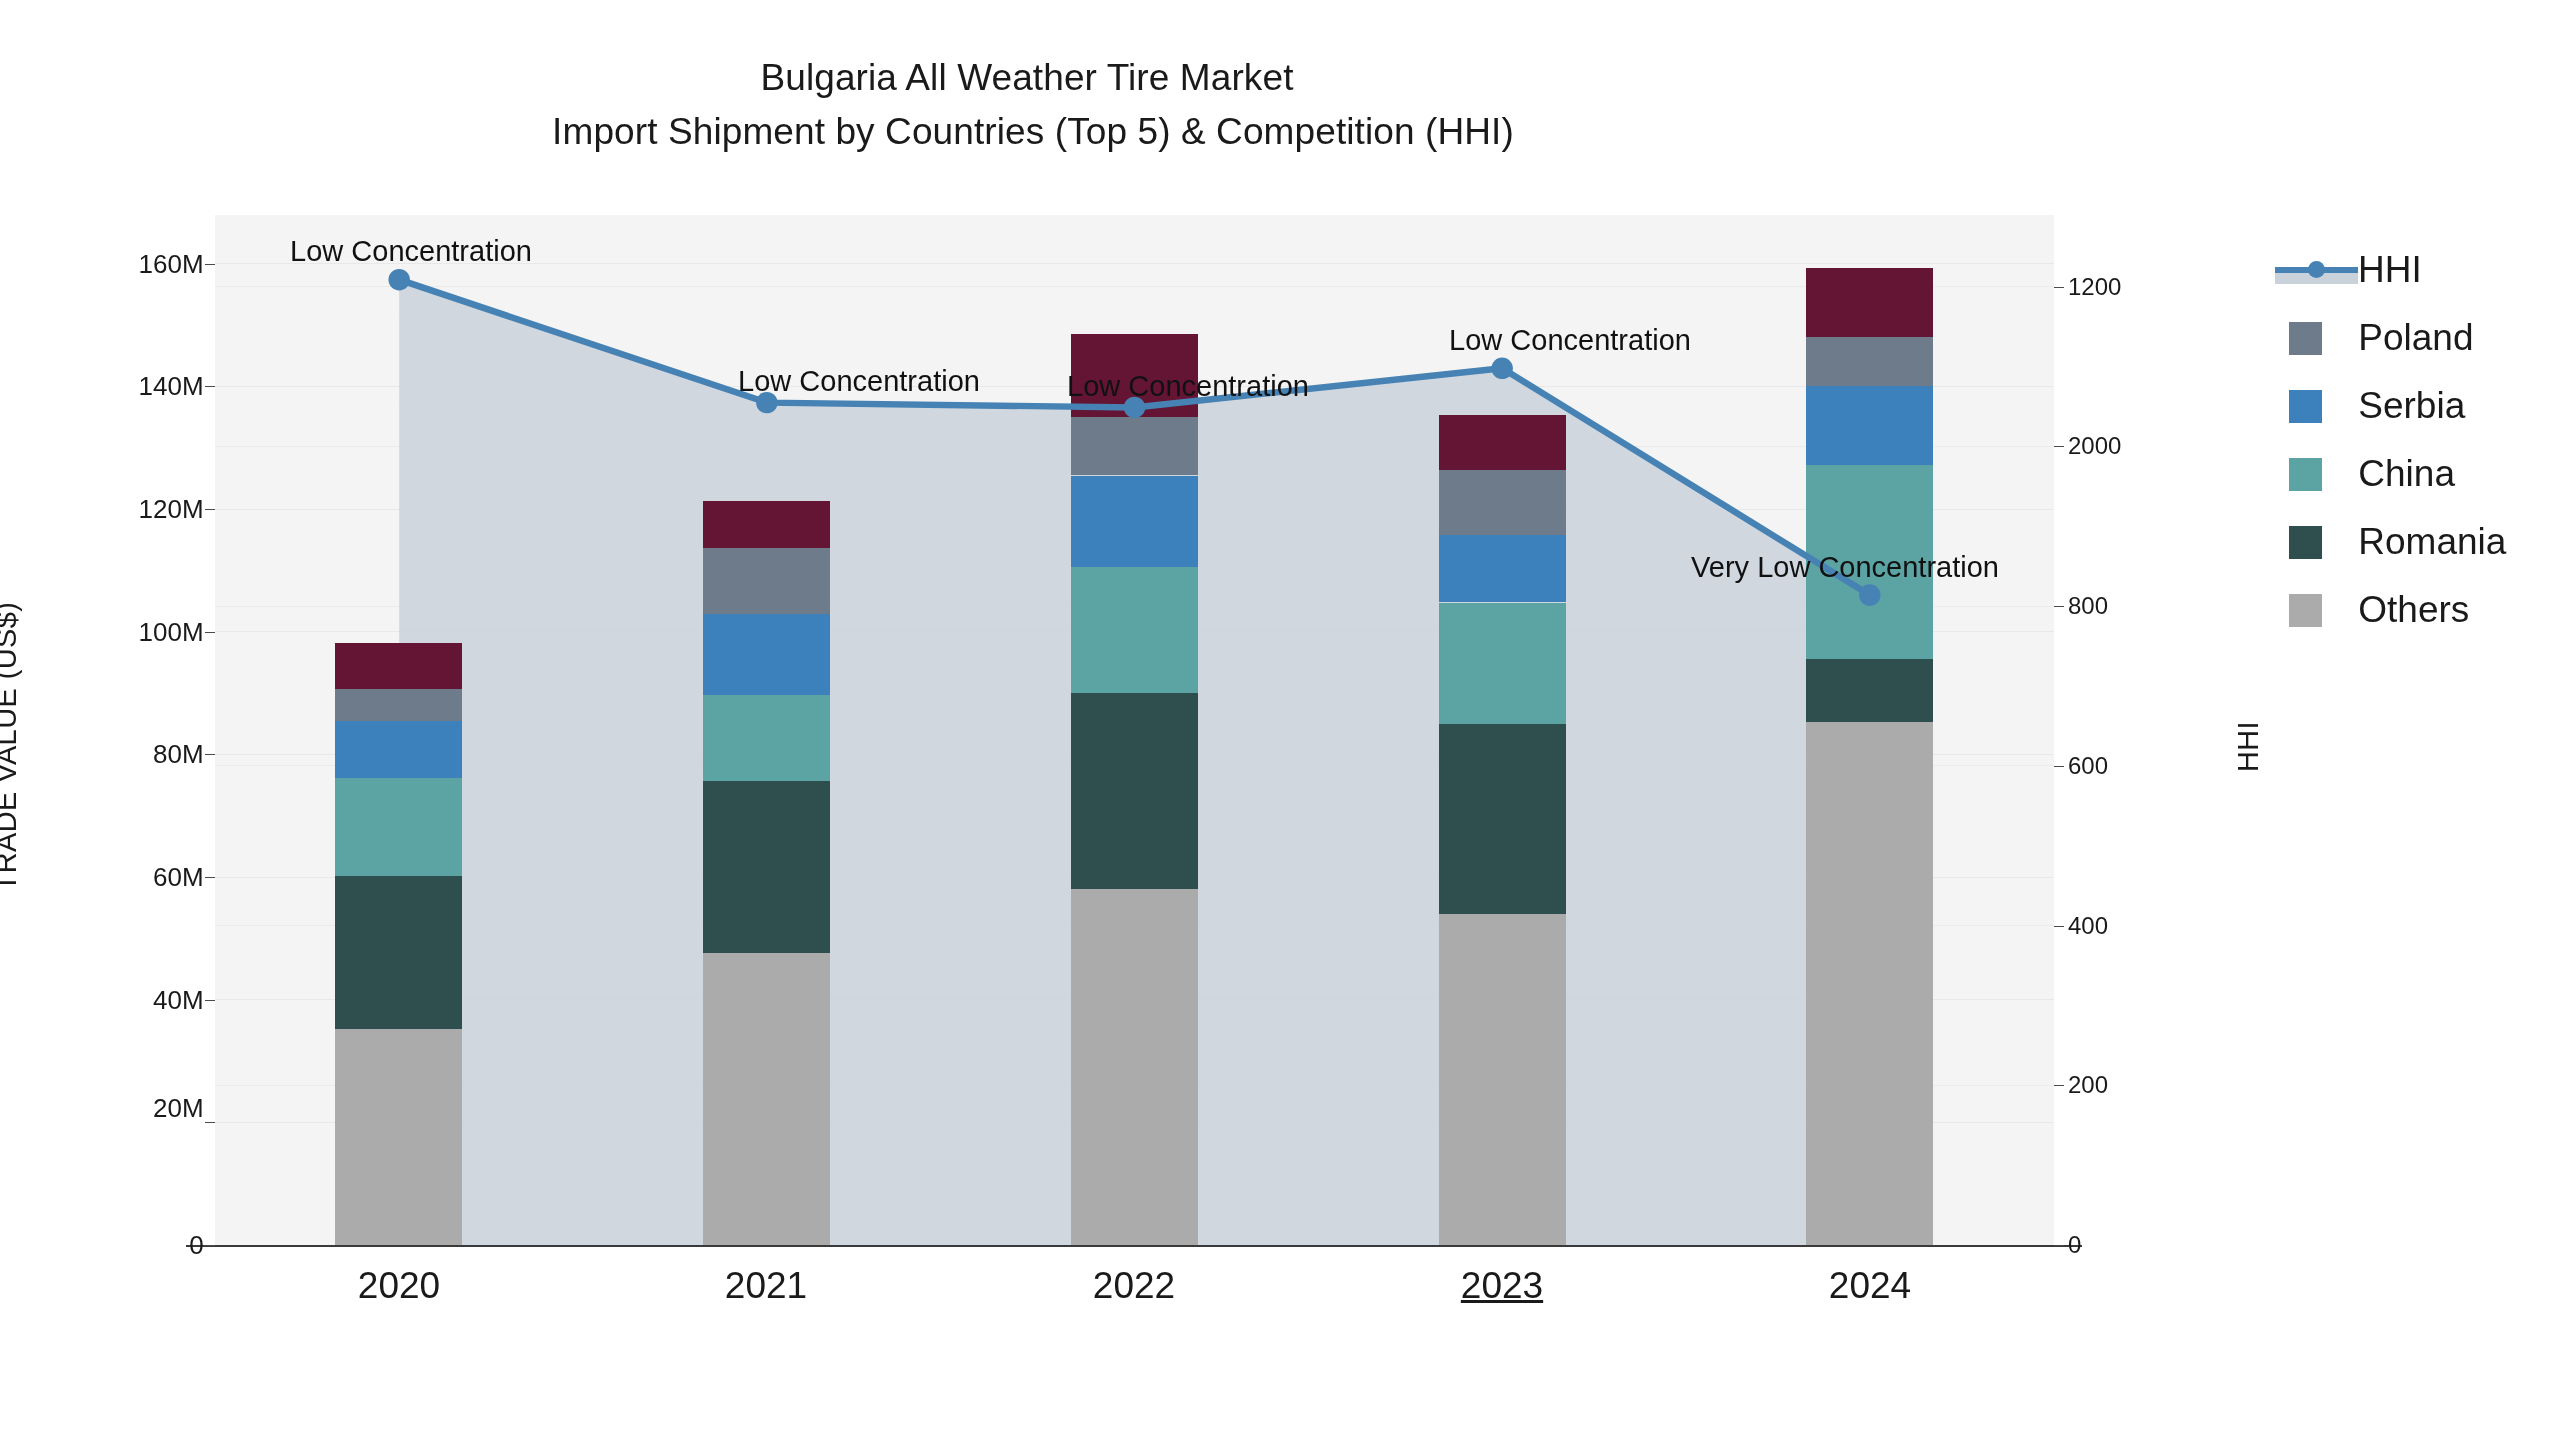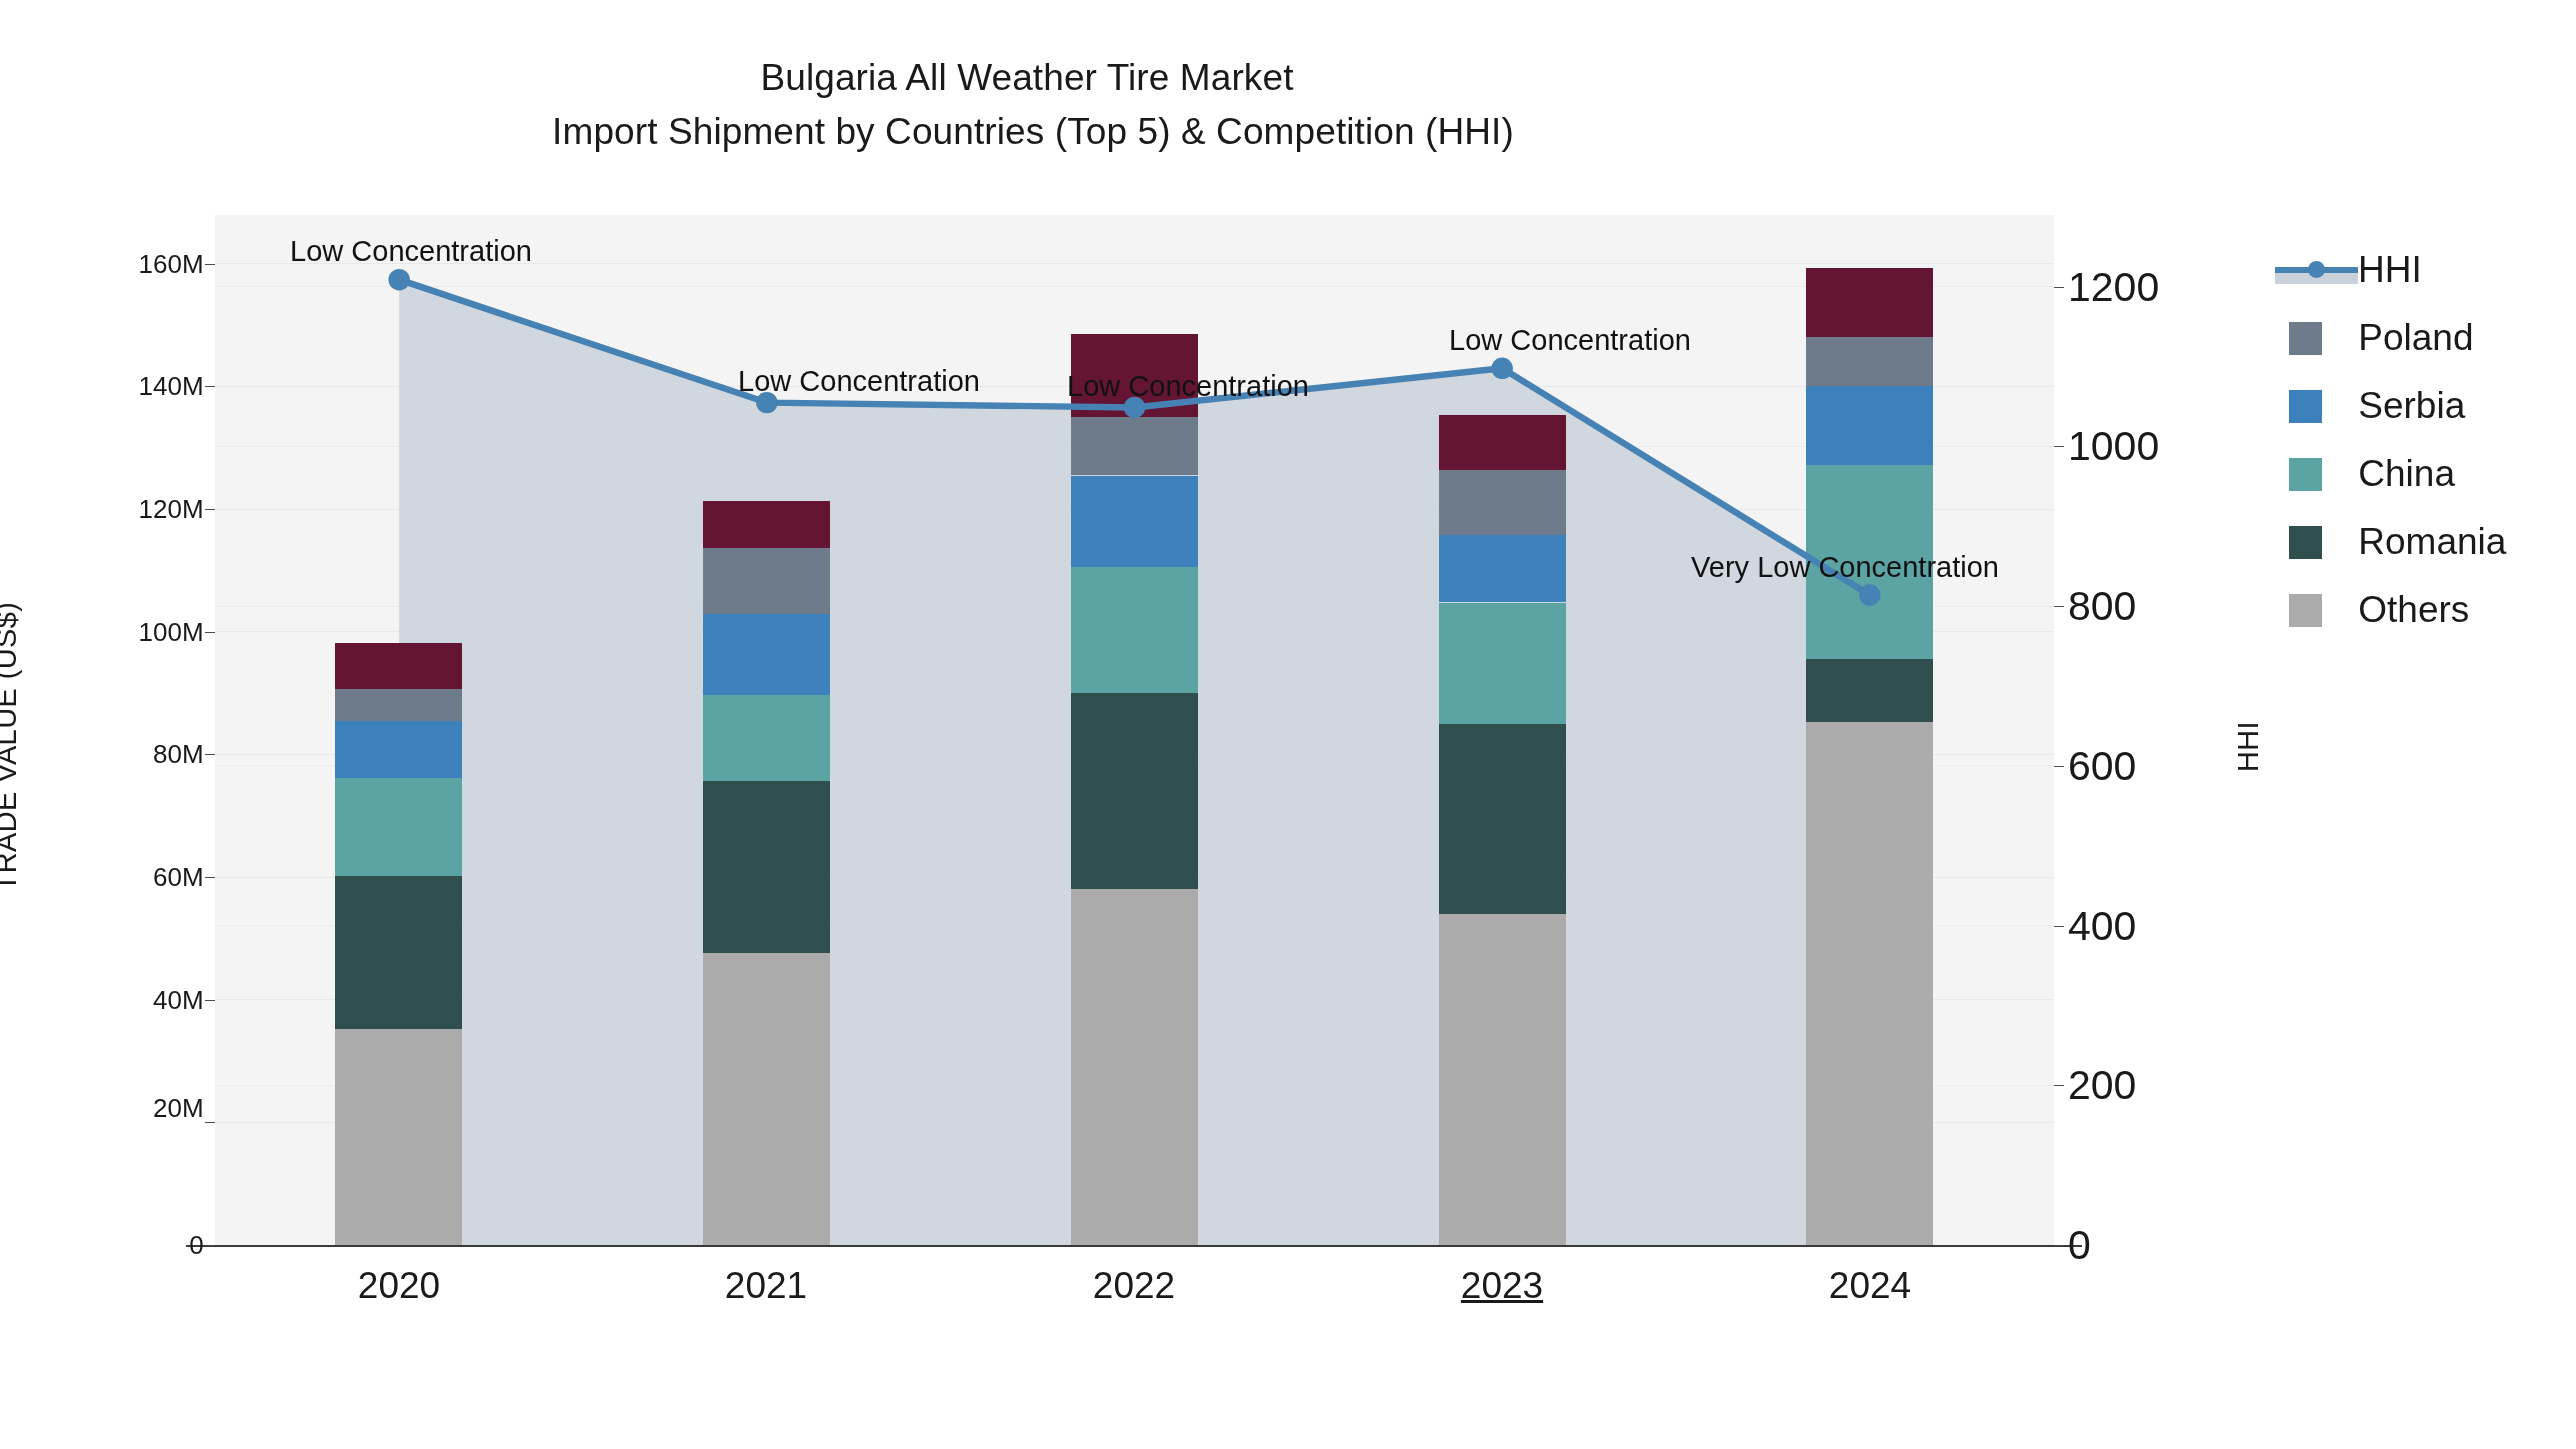--- a/index.html
+++ b/index.html
@@ -27,21 +27,21 @@
   .tickmark { position:absolute; width:10px; height:1.4px; background:#4a4a4a; }
   .tickmark.l { left:205px; }
   .tickmark.r { left:2054px; }
 
   
   .ytick { position:absolute; right:1.4px; transform:translateY(-50%);
     font-size:26px; color:#1a1a1a; white-space:nowrap; }
   .ytick-l-wrap { position:absolute; left:0; top:0; width:205px; height:1449px; }
   .ytick-r-wrap { position:absolute; left:2068px; top:0; width:215px; height:1449px; }
   .ytick-r { position:absolute; left:0; transform:translateY(-50%);
-    font-size:41px; color:#1a1a1a; white-space:nowrap; }
+    font-size:24px; color:#1a1a1a; white-space:nowrap; }
 
   .ylabel-left { position:absolute; left:-280px; top:730px; width:572px;
     transform:rotate(-90deg); transform-origin:center center;
     text-align:center; font-size:29px; color:#1a1a1a; letter-spacing:0.4px; }
   .ylabel-right { position:absolute; left:2141px; top:730px; width:215px;
     transform:rotate(-90deg); transform-origin:center center;
     text-align:center; font-size:29px; color:#1a1a1a; letter-spacing:0.4px; }
 
   
   .xtick { position:absolute; transform:translateX(-50%); top:1265px;
@@ -164,21 +164,21 @@
       <div class="ytick" style="top: 509px;">120M</div>
       <div class="ytick" style="top: 386px;">140M</div>
       <div class="ytick" style="top: 264px;">160M</div>
     </div>
   <div class="ytick-r-wrap" id="ytick-right">
       <div class="ytick-r" style="top: 1245px;">0</div>
       <div class="ytick-r" style="top: 1085px;">200</div>
       <div class="ytick-r" style="top: 926px;">400</div>
       <div class="ytick-r" style="top: 766px;">600</div>
       <div class="ytick-r" style="top: 606px;">800</div>
-      <div class="ytick-r" style="top: 446px;">1000</div>
+      <div class="ytick-r" style="top: 446px;">2000</div>
       <div class="ytick-r" style="top: 287px;">1200</div>
     </div>
 
   <div class="ylabel-left">TRADE VALUE (US$)</div>
   <div class="ylabel-right">HHI</div>
 
   <div id="xticks">
       <div class="xtick" style="left: 399px;">2020</div>
       <div class="xtick" style="left: 766px;">2021</div>
       <div class="xtick" style="left: 1134px;">2022</div>

